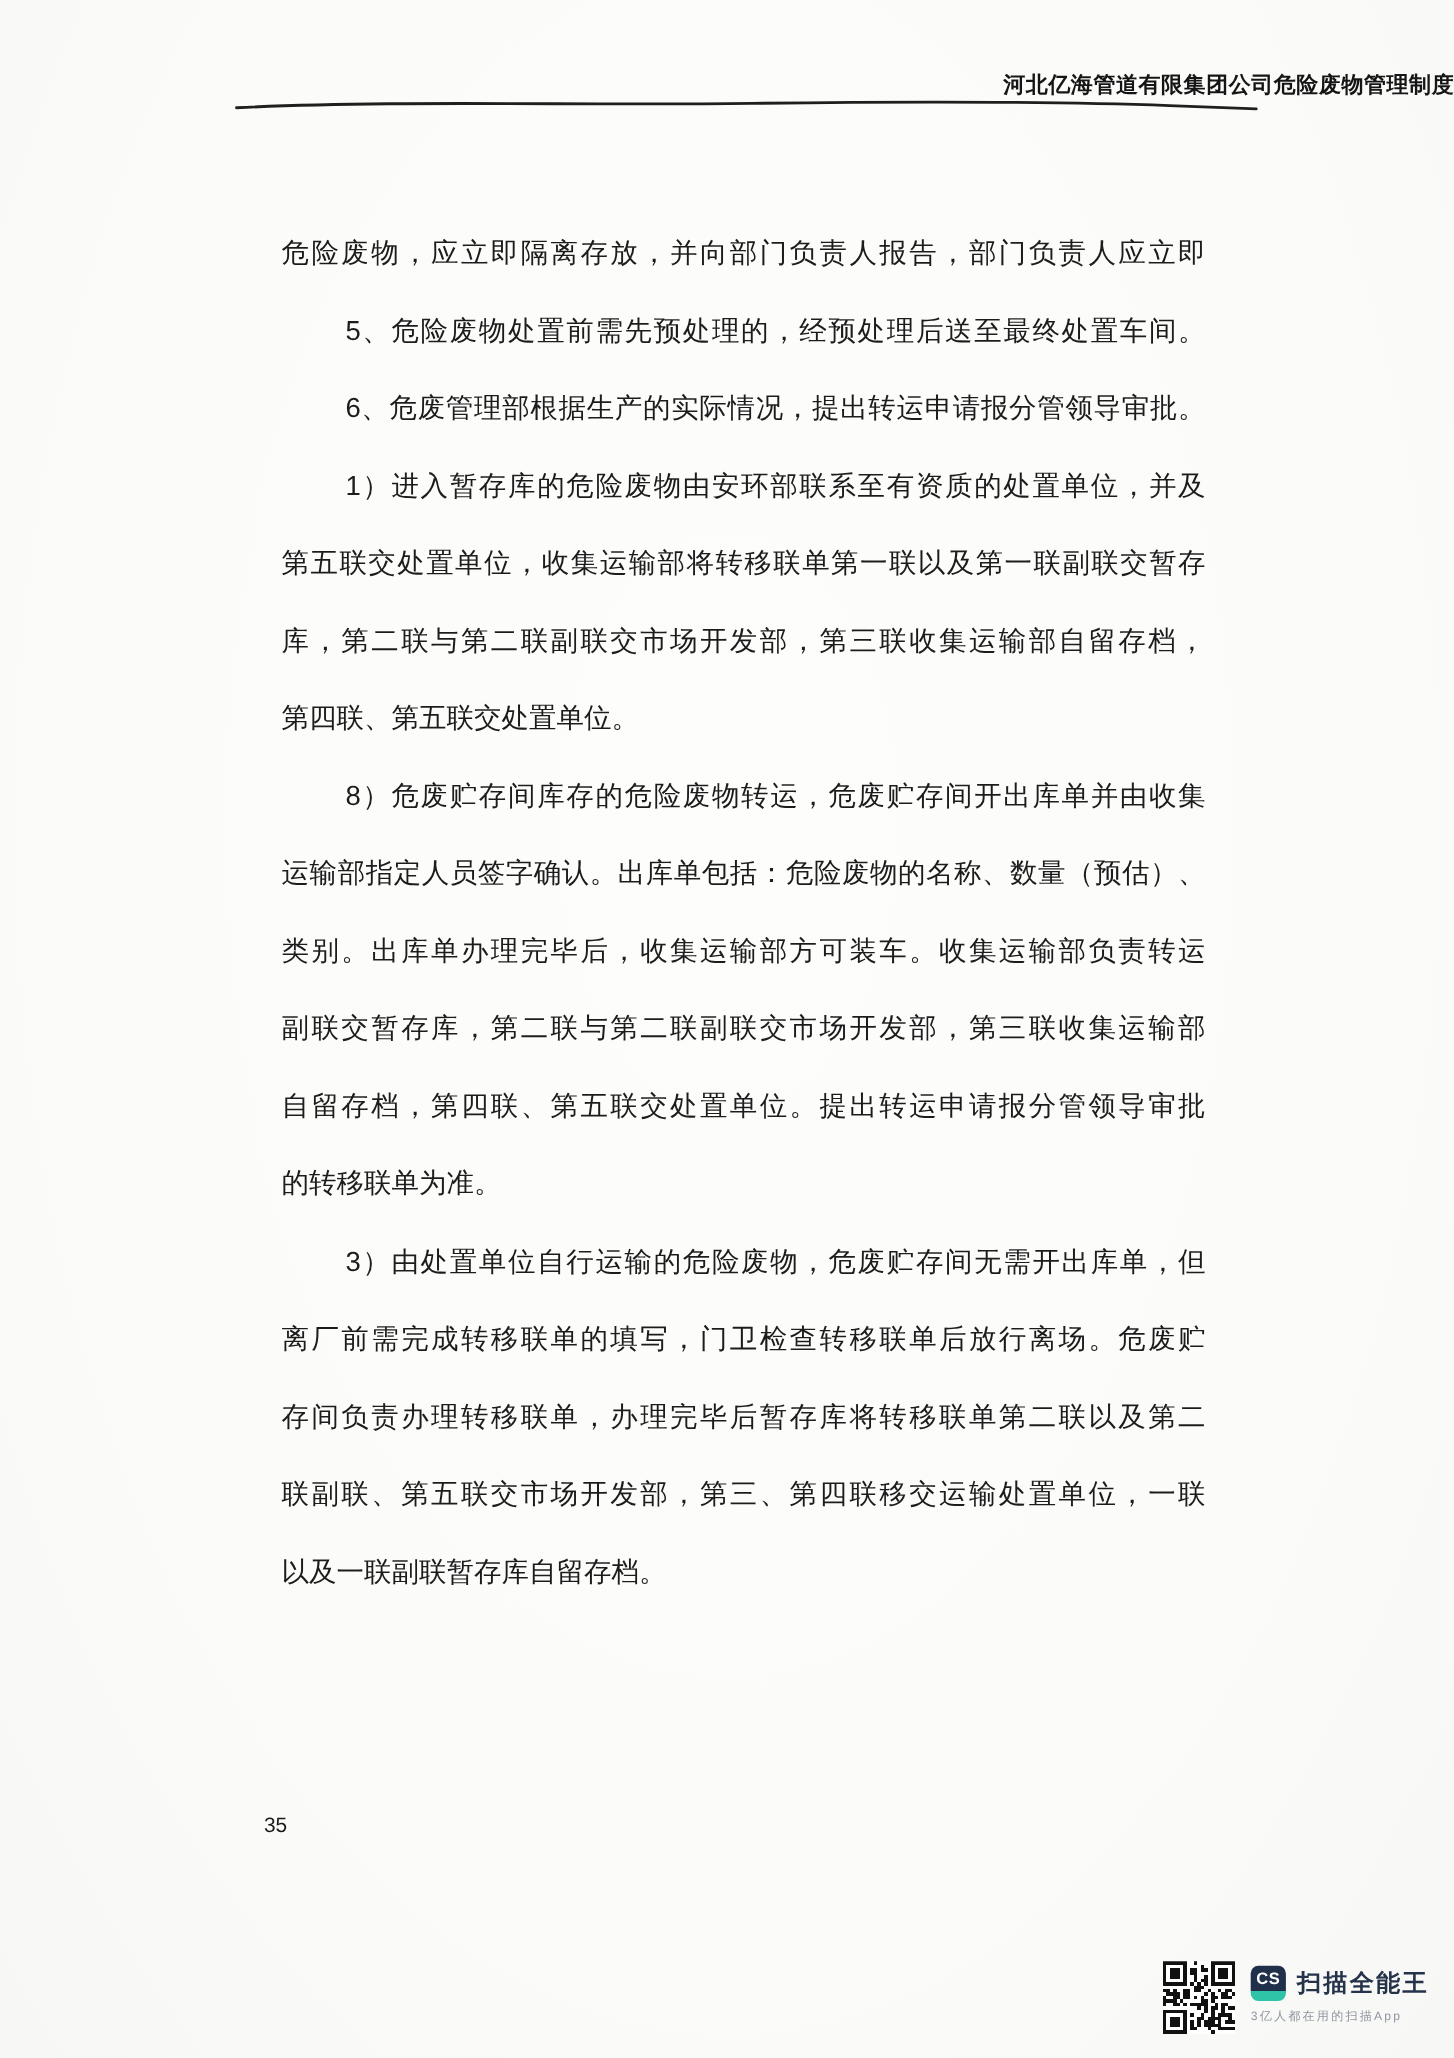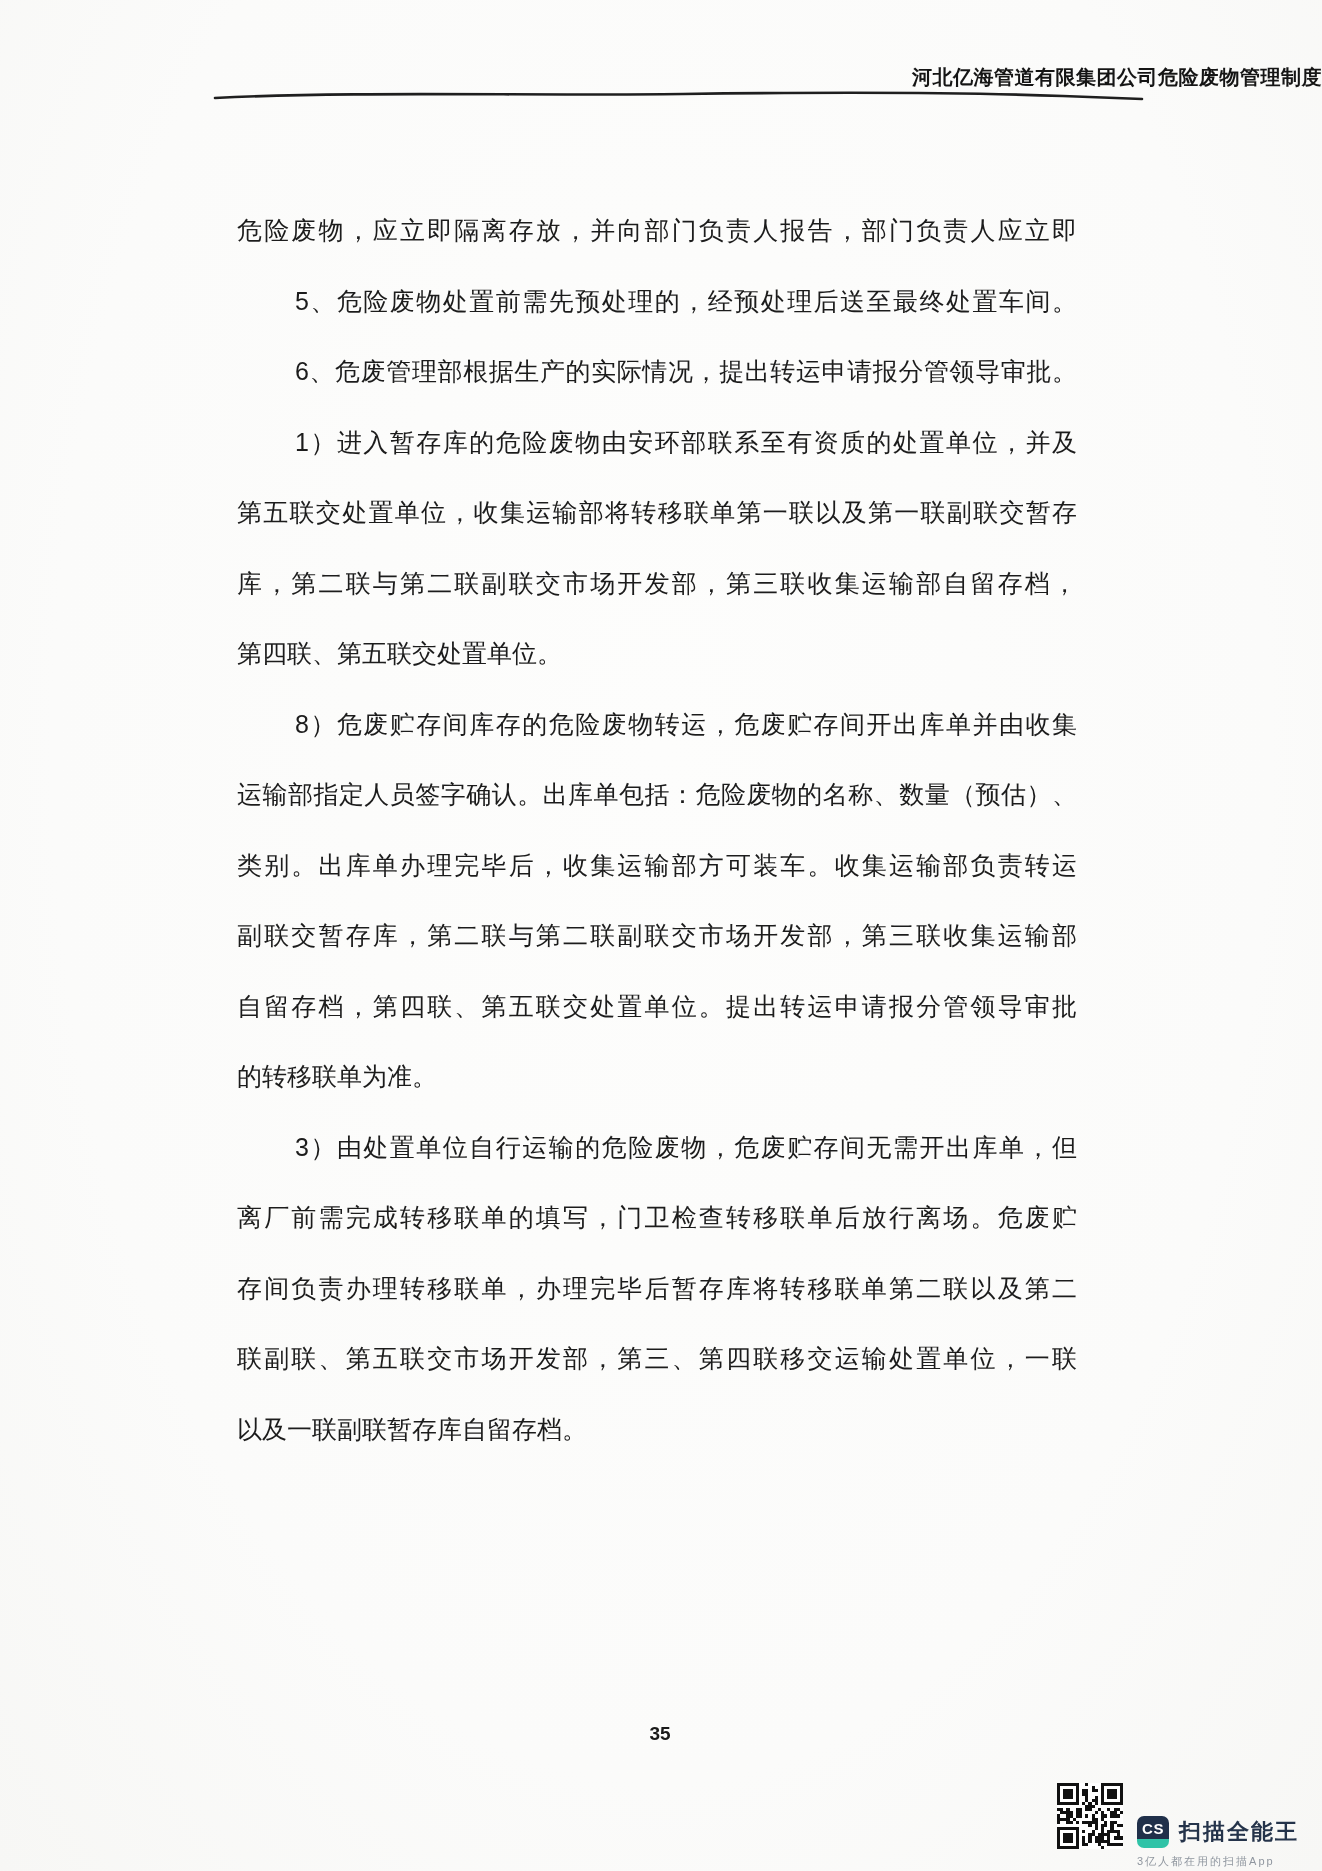--- a/index.html
+++ b/index.html
@@ -25,54 +25,53 @@
     color: #151515;
   }
   .header-rule {
     position: absolute;
     top: 88px; left: 213px;
     width: 932px; height: 16px;
   }
   
   .body-text {
     position: absolute;
-    top: 195px; left: 237px;
+    top: 195px; left: 256px;
     width: 840px;
     color: #1c1c1c;
   }
   .line {
     height: 70.5px;
     line-height: 70.5px;
     font-size: 25px;
     white-space: normal;
     text-align: left;
   }
   .line.fill {
     text-align: justify;
     text-align-last: justify;
   }
   .line.indent { text-indent: 58px; }
   
   .page-number {
     position: absolute;
-    top: 1723px; left: 240px; width: 840px;
-    text-align: center;
+    top: 1649px; left: 240px; width: 840px;
     font-size: 19px;
-    font-weight: 700;
+    font-weight: 400;
     color: #1a1a1a;
   }
   .watermark {
     position: absolute;
     left: 1057px; top: 1783px;
     display: flex;
     align-items: flex-start;
     gap: 14px;
   }
   .qr { width: 66px; height: 66px; display: block; }
-  .wm-col { padding-top: 4px; margin-top: 29px; }
+  .wm-col { padding-top: 4px; }
   .wm-row { display: flex; align-items: center; gap: 10px; }
   .cs-logo {
     width: 32px; height: 32px;
     border-radius: 7px;
     background: linear-gradient(180deg, var(--logo-navy, #20304a) 0%, var(--logo-navy, #20304a) 72%, var(--logo-teal, #2fc3a7) 72%, var(--logo-teal, #2fc3a7) 100%);
     display: flex; align-items: center; justify-content: center;
     padding-bottom: 0;
     box-sizing: border-box;
   }
   .cs-logo span {

